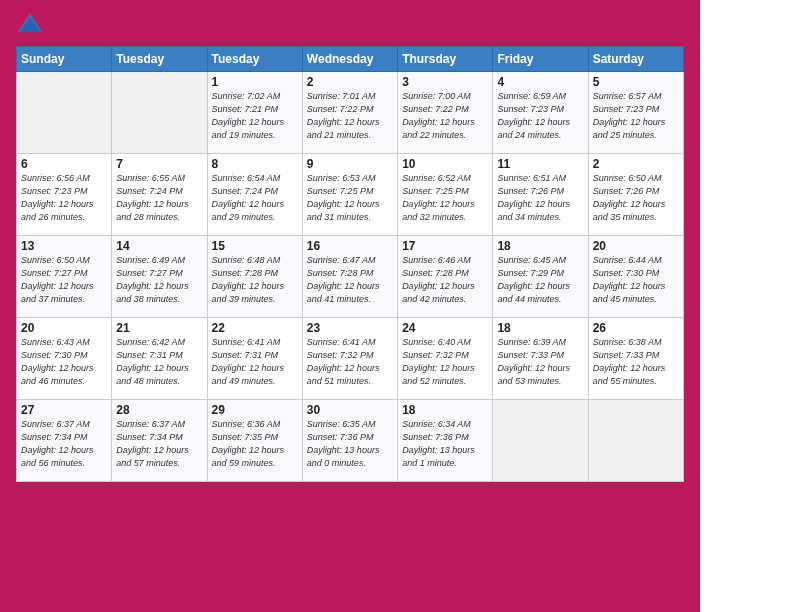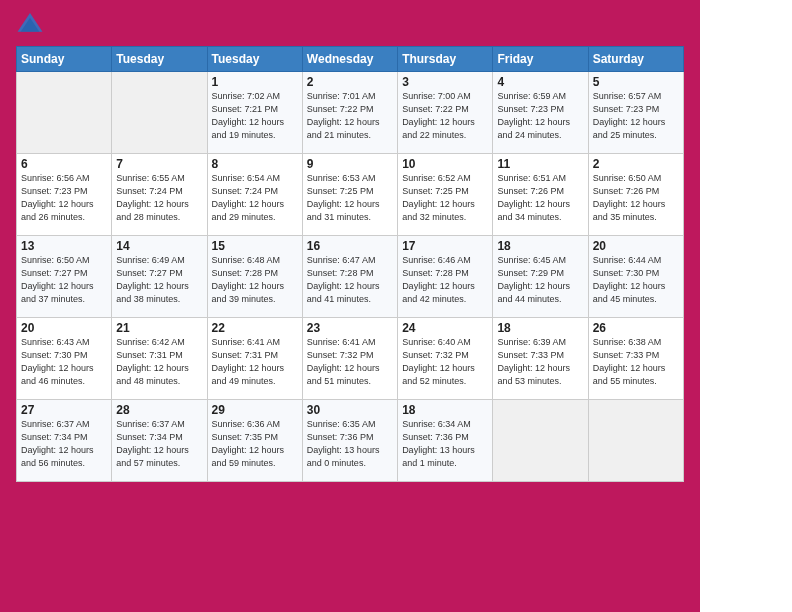--- a/index.html
+++ b/index.html
@@ -89,20 +89,21 @@
       font-size: 12px;
       font-weight: bold;
       color: #222;
       display: block;
       margin-bottom: 1px;
     }
     .day-info {
       font-size: 9px;
       color: #333;
       line-height: 1.45;
+      font-style: italic;
     }
     .empty-cell {
       background: #f0f0f0 !important;
     }
   </style>
 </head>
 <body>
 
 <div class="page">
   <div class="header">

